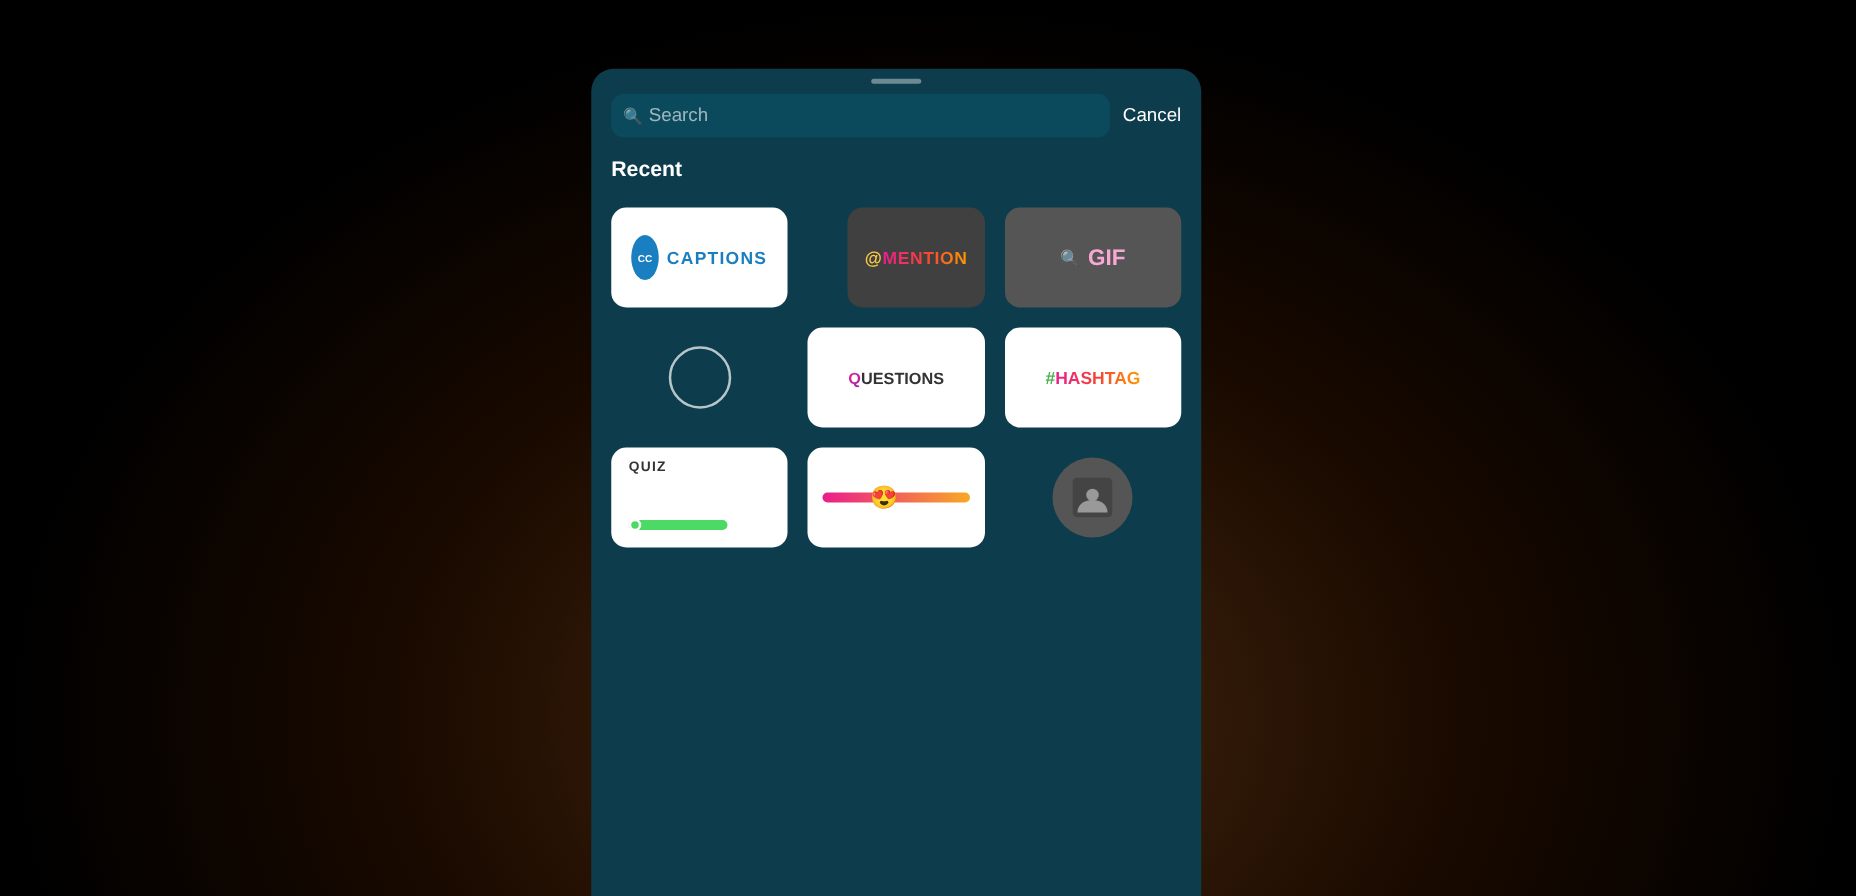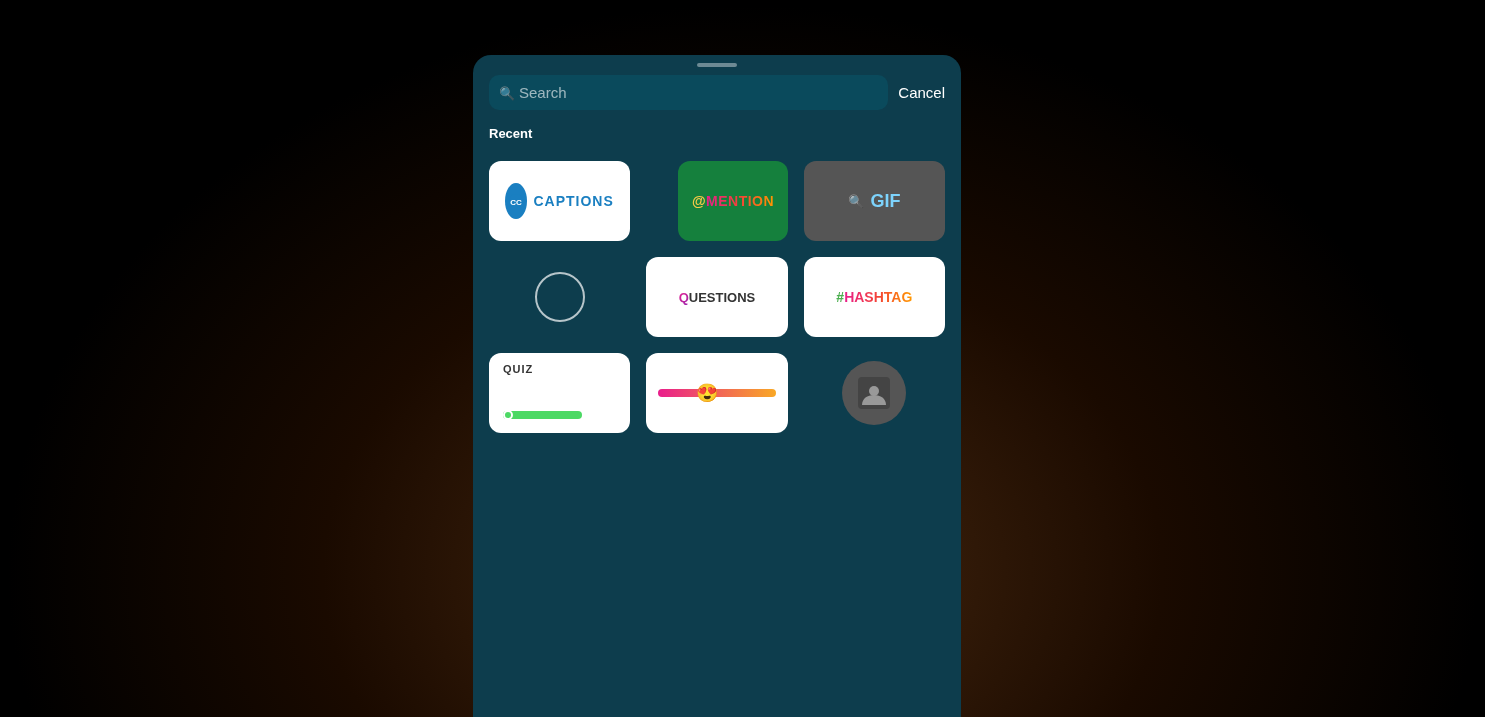--- a/index.html
+++ b/index.html
@@ -126,21 +126,21 @@
       font-size: 15px;
       background: none;
       border: none;
       cursor: pointer;
       white-space: nowrap;
     }
 
     
     .recent-label {
       color: #fff;
-      font-size: 13px;
+      font-size: 17px;
       font-weight: 600;
       padding: 8px 16px 12px;
     }
 
     
     .sticker-grid {
       display: grid;
       grid-template-columns: repeat(3, 1fr);
       gap: 16px;
       padding: 8px 16px;
@@ -183,21 +183,21 @@
 
     .captions-text {
       font-size: 14px;
       font-weight: 800;
       color: #1a7fc1;
       letter-spacing: 1px;
     }
 
     
     .sticker-mention {
-      background: #15803d;
+      background: #404040;
       border-radius: 12px;
       margin-left: 32px;
     }
 
     .mention-text {
       font-size: 14px;
       font-weight: 800;
       letter-spacing: 0.5px;
     }
 
@@ -205,21 +205,21 @@
     .sticker-gif {
       background: #555;
       border-radius: 12px;
       display: flex;
       align-items: center;
       justify-content: center;
       gap: 6px;
     }
 
     .gif-text {
-      color: #7dd3fc;
+      color: #f9a8d4;
       font-size: 18px;
       font-weight: 800;
     }
 
     
     .sticker-circle {
       background: transparent;
       display: flex;
       align-items: center;
       justify-content: center;

